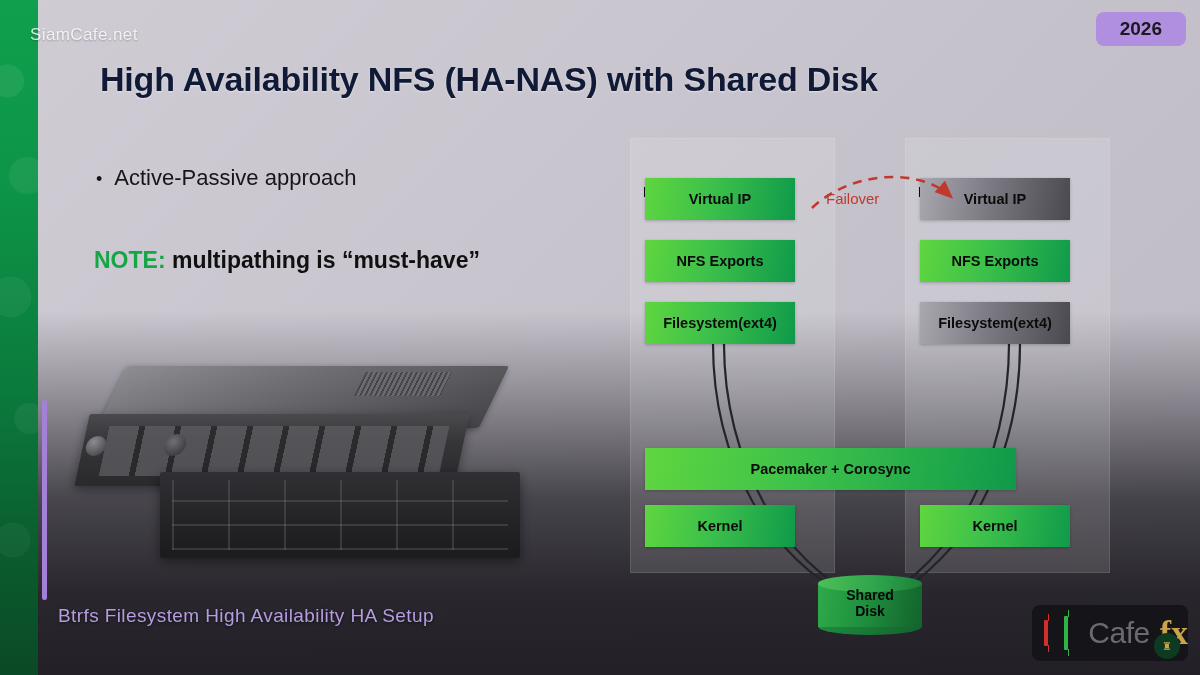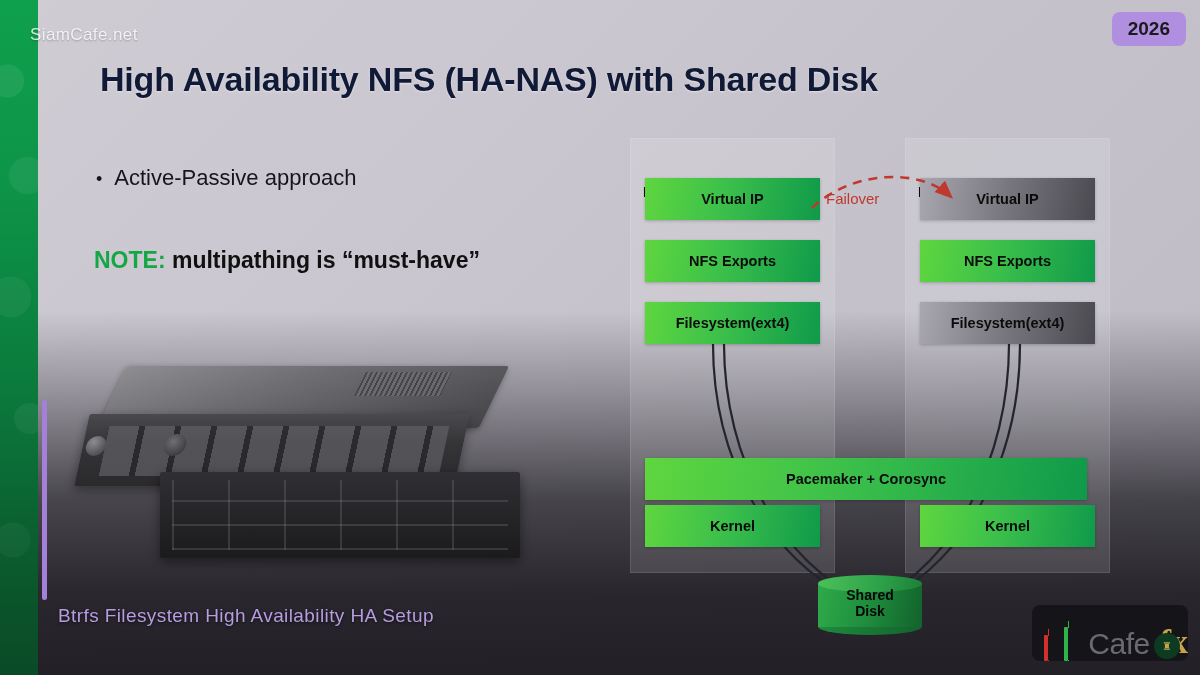--- a/index.html
+++ b/index.html
@@ -95,21 +95,21 @@
   .watermark{
     position:absolute; left:30px; top:25px;
     font-size:17px; color:rgba(255,255,255,.82); letter-spacing:.4px;
     text-shadow:0 1px 2px rgba(0,0,0,.25);
   }
 
   
   .year-badge{
     position:absolute; right:14px; top:12px;
     background:#b18fe0; color:#1a1a1a;
-    padding:6px 16px; border-radius:8px;
+    padding:6px 24px; border-radius:8px;
     font-size:19px; font-weight:600;
   }
 
   
   .slide-title{
     position:absolute; left:100px; top:60px; width:990px;
     font-size:34px; font-weight:bold; color:#101a36;
     text-shadow:0 1px 2px rgba(255,255,255,.5);
     letter-spacing:-.2px;
   }
@@ -139,28 +139,28 @@
     border:1px solid rgba(255,255,255,.10);
   }
   .host-panel.h1{ left:10px; }
   .host-panel.h2{ left:285px; }
   .host-label{
     position:absolute; left:12px; top:12px;
     font-size:15px; font-weight:bold; color:#0d0d10;margin-top:32px;
   }
 
   .node{
-    position:absolute; height:42px; width:175px;
+    position:absolute; height:42px; width:150px;
     display:flex; align-items:center; justify-content:center;
     font-size:14.5px; font-weight:bold; color:#0b0b0b;
     box-shadow:0 1px 3px rgba(0,0,0,.22);
   }
   .node.green{ background:linear-gradient(100deg,#5fd63f 0%, #3cc04b 45%, #0f9a4a 100%); }
   .node.gray { background:linear-gradient(100deg,#a9a7b0 0%, #79777f 48%, #4b4950 100%); }
-  .node.wide { width:442px;margin-top:10px; }
+  .node.wide { width:371px; }
 
   .n-vip1 { left:25px;  top:48px; }
   .n-nfs1 { left:25px;  top:110px; }
   .n-fs1  { left:25px;  top:172px; }
   .n-vip2 { left:300px; top:48px; }
   .n-nfs2 { left:300px; top:110px; }
   .n-fs2  { left:300px; top:172px; }
   .n-pace { left:25px;  top:318px; }
   .n-ker1 { left:25px;  top:375px; }
   .n-ker2 { left:300px; top:375px; }
@@ -206,21 +206,21 @@
     position:absolute; left:58px; top:605px; width:600px;
     font-size:19px; color:#b79ce2; letter-spacing:.4px;
     text-shadow:0 1px 3px rgba(0,0,0,.65);
   }
 
   
   .logo{
     position:absolute; right:12px; bottom:14px;
     width:156px; height:56px; border-radius:8px;
     background:#151519;
-    display:flex; align-items:flex-end; padding-left:12px; gap:16px;
+    display:flex; align-items:center; padding-left:12px; gap:16px;
     overflow:hidden;
   }
   .logo .bar{ width:9px; border-radius:1px; }
   .logo .bar.red{ height:26px; background:#d3302c; position:relative; }
   .logo .bar.green{ height:34px; background:#2fb44a; position:relative; }
   .logo .bar.red::before,.logo .bar.green::before{
     content:""; position:absolute; left:4px; top:-6px; width:1px; height:7px; background:inherit;
   }
   .logo .bar.red::after,.logo .bar.green::after{
     content:""; position:absolute; left:4px; bottom:-6px; width:1px; height:7px; background:inherit;

